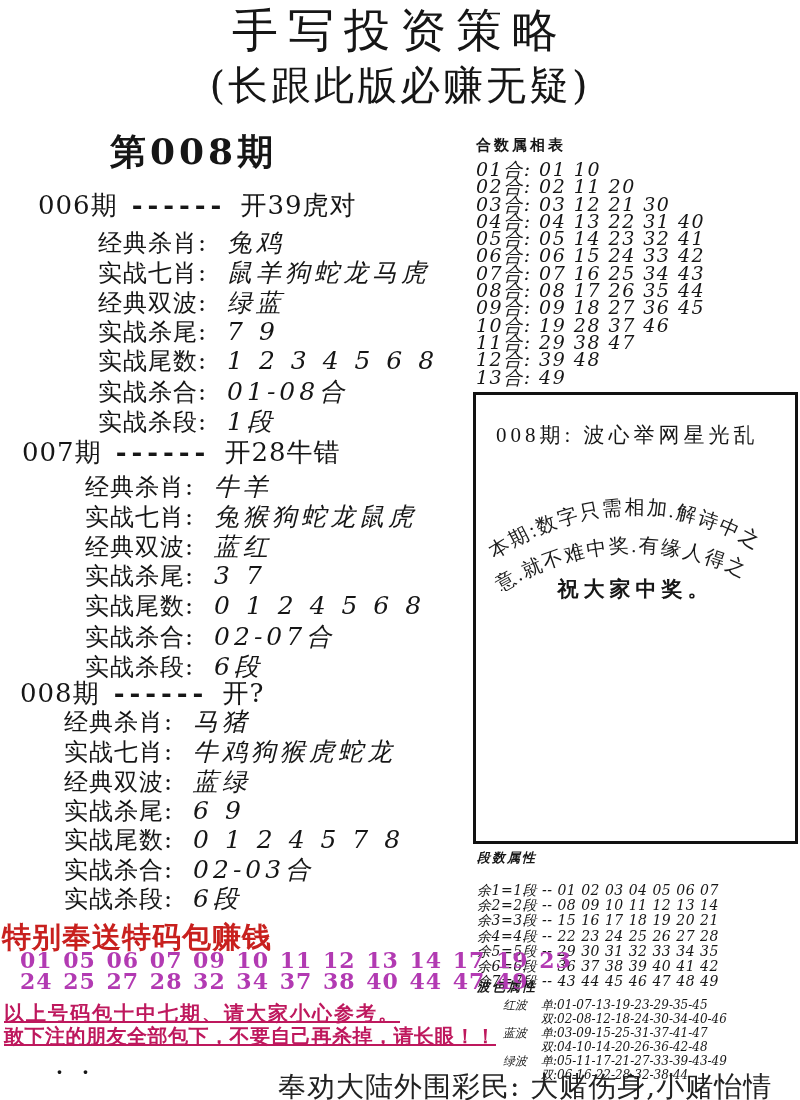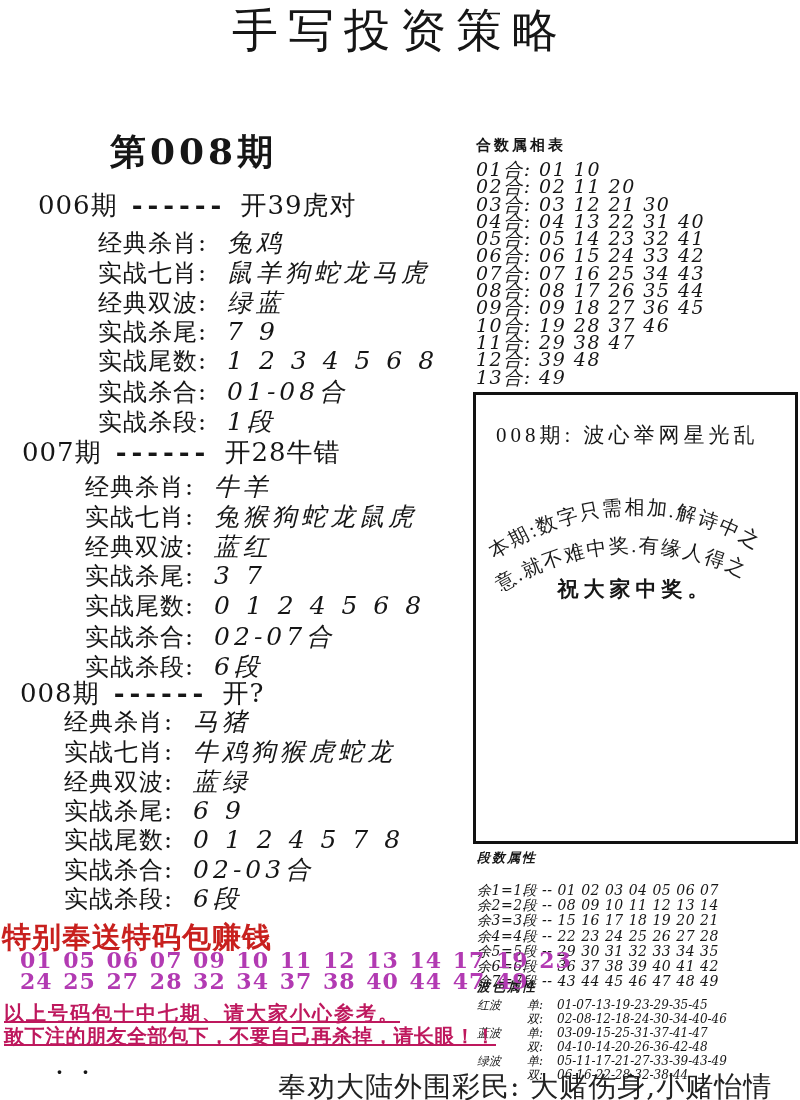--- a/index.html
+++ b/index.html
@@ -27,38 +27,39 @@
   .poem-svg{position:absolute;left:0;top:66px;}
   .poem-wish{position:absolute;left:0;top:180px;width:100%;text-align:center;
              font-size:21px;font-weight:bold;letter-spacing:5px;}
 
   .segment-table{left:477px;top:849px;}
   .seg-title{font-size:13px;font-weight:bold;font-style:italic;letter-spacing:2px;}
   .seg-rows{margin-top:16px;font-size:14px;font-style:italic;line-height:15.2px;letter-spacing:0.5px;white-space:nowrap;}
 
   .wave-table{left:477px;top:978px;}
   .wave-title{font-size:13px;font-weight:bold;font-style:italic;letter-spacing:2px;}
-  .wave-rows{margin-top:3px;font-size:12px;font-style:italic;line-height:13.9px;}
+  .wave-rows{margin-top:3px;font-size:12px;font-style:italic;line-height:13.9px;text-align:right;}
   .wave-row{display:flex;white-space:nowrap;}
   .wave-row .wname{width:50px;}
   .wave-row .wtype{width:30px;}
 
   .promo-heading{left:2px;top:918px;font-size:29px;font-weight:bold;color:#c8201e;letter-spacing:1px;}
   .promo-nums{left:20px;font-size:22px;font-weight:bold;color:#b23ab2;word-spacing:2px;letter-spacing:1px;white-space:nowrap;}
   .promo-note{left:4px;font-weight:bold;color:#be185d;white-space:nowrap;text-decoration:underline;}
 
   .footer-dots{left:56px;top:1060px;font-size:20px;font-weight:bold;letter-spacing:6px;}
   .footer-advice{left:278px;top:1068px;font-size:28px;letter-spacing:1px;white-space:nowrap;color:#222;}
 </style>
 </head>
 <body>
 
 <div class="page">
 
   <div class="abs main-title">手写投资策略</div>
+  <div class="abs subtitle">(长跟此版必赚无疑)</div>
   <div class="abs issue-heading">第008期</div>
 
   <div>
     <div class="abs sec-header" style="left:38px;top:188px">
       <span>006期</span><span class="dashes">------</span><span>开39虎对</span>
     </div>
     <div class="abs sec-row" style="left:98px;top:226px"><span class="lbl">经典杀肖:</span><span class="val">兔鸡</span></div>
     <div class="abs sec-row" style="left:98px;top:256px"><span class="lbl">实战七肖:</span><span class="val">鼠羊狗蛇龙马虎</span></div>
     <div class="abs sec-row" style="left:98px;top:286px"><span class="lbl">经典双波:</span><span class="val">绿蓝</span></div>
     <div class="abs sec-row" style="left:98px;top:316px"><span class="lbl">实战杀尾:</span><span class="val">7 9</span></div>

